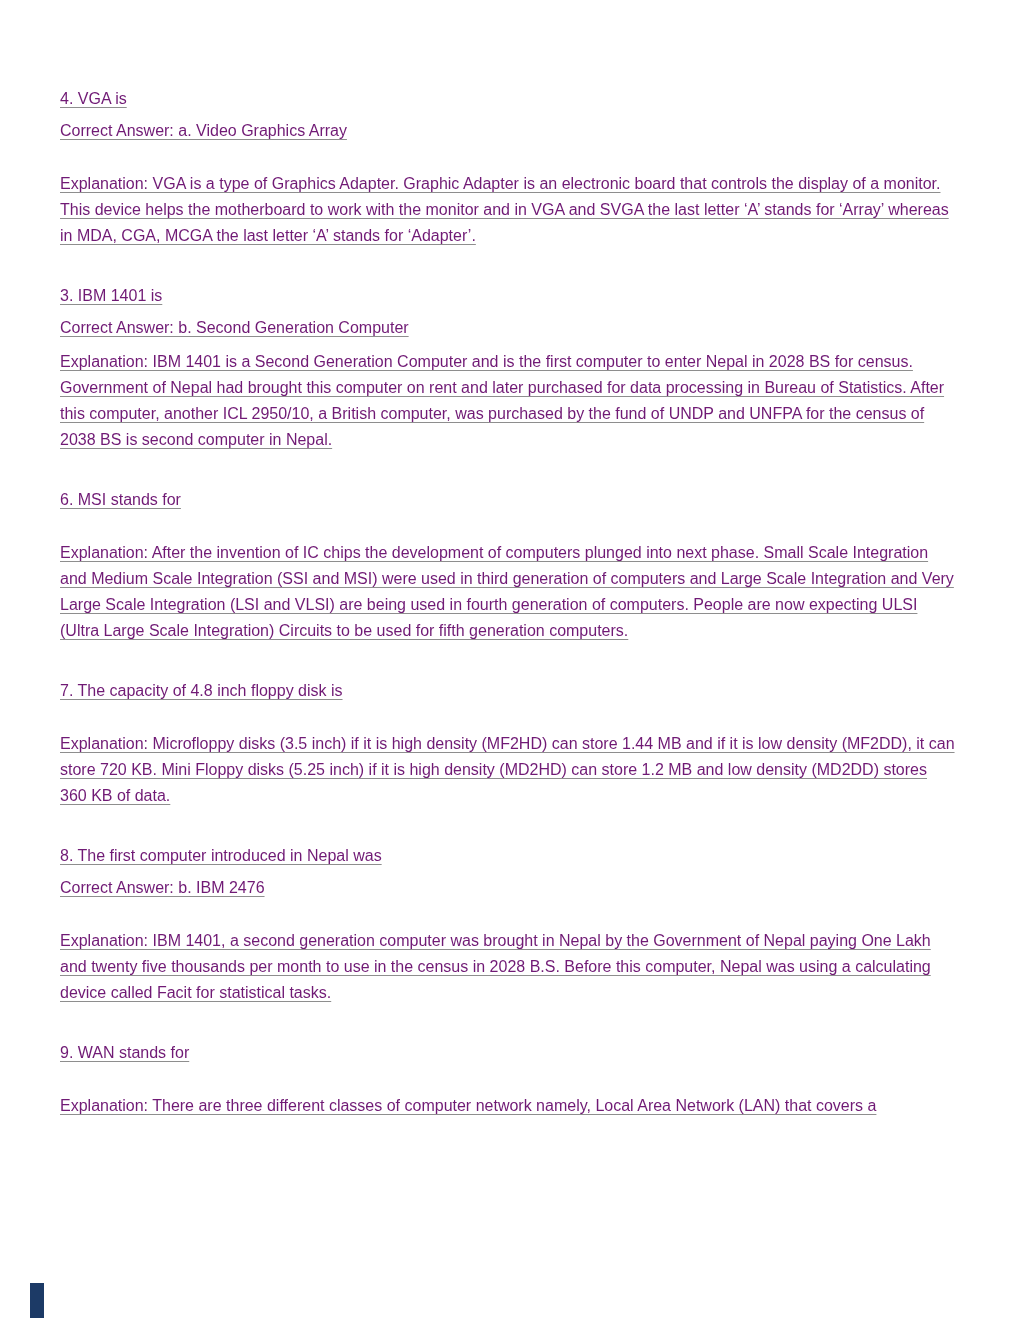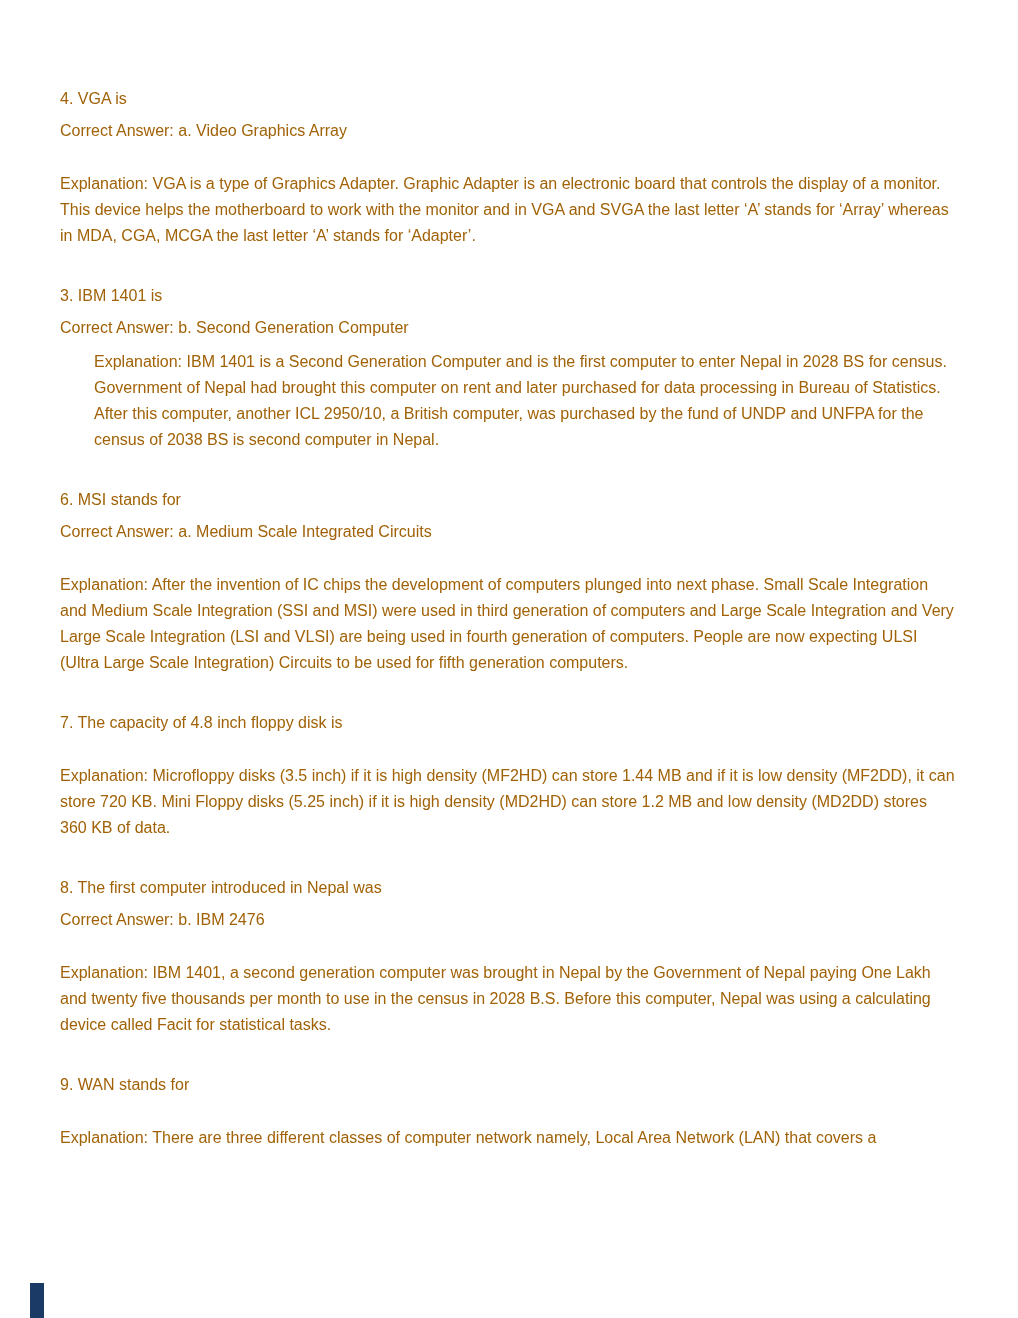--- a/index.html
+++ b/index.html
@@ -19,37 +19,37 @@
   .doc {
     position: absolute;
     top: 86px;
     left: 60px;
     width: 898px;
   }
   .doc p {
     margin: 0;
     font-size: 16px;
     line-height: 26px;
-    color: #a16207;
+    color: #701a75;
+    text-decoration: underline;
     text-decoration-color: #8e8e8e;
     text-decoration-thickness: 1px;
     text-underline-offset: 3px;
   }
   .qa-section + .qa-section {
     margin-top: 34px;
   }
   .question {
     margin-bottom: 6px !important;
   }
   .explanation {
     margin-top: 27px !important;
   }
   .explanation.tight {
     margin-top: 8px !important;
-    margin-left: 34px;
   }
   .corner-fragment {
     position: absolute;
     left: 30px;
     bottom: 0;
     width: 14px;
     height: 35px;
     background: #1c3a66;
   }
 </style>
@@ -66,21 +66,20 @@
     </div>
 
     <div class="qa-section">
       <p class="question">3. IBM 1401 is</p>
       <p class="answer">Correct Answer: b. Second Generation Computer</p>
       <p class="explanation tight">Explanation: IBM 1401 is a Second Generation Computer and is the first computer to enter Nepal in 2028 BS for census. Government of Nepal had brought this computer on rent and later purchased for data processing in Bureau of Statistics. After this computer, another ICL 2950/10, a British computer, was purchased by the fund of UNDP and UNFPA for the census of 2038 BS is second computer in Nepal.</p>
     </div>
 
     <div class="qa-section">
       <p class="question">6. MSI stands for</p>
-      <p class="answer">Correct Answer: a. Medium Scale Integrated Circuits</p>
       <p class="explanation">Explanation: After the invention of IC chips the development of computers plunged into next phase. Small Scale Integration and Medium Scale Integration (SSI and MSI) were used in third generation of computers and Large Scale Integration and Very Large Scale Integration (LSI and VLSI) are being used in fourth generation of computers. People are now expecting ULSI (Ultra Large Scale Integration) Circuits to be used for fifth generation computers.</p>
     </div>
 
     <div class="qa-section">
       <p class="question">7. The capacity of 4.8 inch floppy disk is</p>
       <p class="explanation">Explanation: Microfloppy disks (3.5 inch) if it is high density (MF2HD) can store 1.44 MB and if it is low density (MF2DD), it can store 720 KB. Mini Floppy disks (5.25 inch) if it is high density (MD2HD) can store 1.2 MB and low density (MD2DD) stores 360 KB of data.</p>
     </div>
 
     <div class="qa-section">
       <p class="question">8. The first computer introduced in Nepal was</p>

